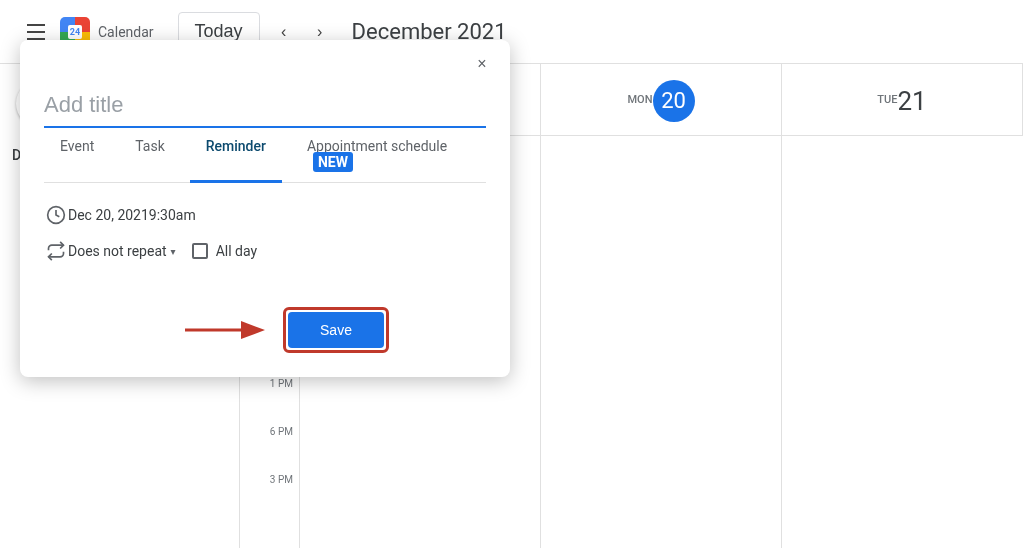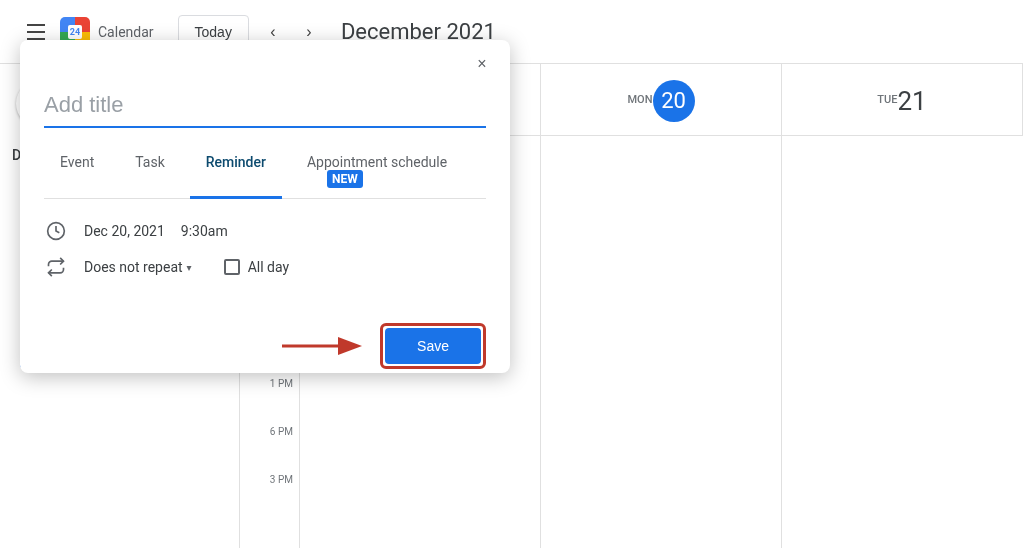--- a/index.html
+++ b/index.html
@@ -28,21 +28,21 @@
     .logo-q3 { position: absolute; bottom:0; left:0; width:50%; height:50%; background:#34A853; }
     .logo-q4 { position: absolute; bottom:0; right:0; width:50%; height:50%; background:#FBBC05; }
     .logo-center { position: absolute; top:50%; left:50%; transform:translate(-50%,-50%); width:14px; height:14px; background:#fff; border-radius:2px; display:flex;align-items:center;justify-content:center; font-size:9px; font-weight:bold; color:#4285F4; }
     .logo-text { font-size: 14px; color: #5f6368; font-weight: 400; margin-left: 4px; }
     .today-btn {
       margin-left: 24px;
       padding: 8px 16px;
       border: 1px solid #dadce0;
       border-radius: 4px;
       background: white;
-      font-size: 14px;
+      font-size: 18px;
       color: #3c4043;
       cursor: pointer;
     }
     .nav-arrows { display: flex; align-items: center; margin-left: 8px; gap: 4px; }
     .nav-arrow {
       width: 32px; height: 32px; border-radius: 50%; border: none; background: none;
       cursor: pointer; display: flex; align-items: center; justify-content: center;
       font-size: 16px; color: #444;
     }
     .month-title { font-size: 22px; color: #3c4043; font-weight: 400; margin-left: 16px; }
@@ -153,66 +153,64 @@
     }
     .dialog-body { padding: 8px 24px 24px; }
     .title-input {
       width: 100%;
       border: none;
       border-bottom: 2px solid #1a73e8;
       outline: none;
       font-size: 22px;
       padding: 4px 0 8px;
       color: #3c4043;
-      margin-bottom: 16px;
     }
     .title-input::placeholder { color: #9aa0a6; }
     .tabs-row { display: flex; gap: 9px; margin-bottom: 20px; border-bottom: 1px solid #e0e0e0; }
     .tab-item {
       padding: 10px 16px;
       font-size: 14px;
       color: #5f6368;
       cursor: pointer;
       border-bottom: 3px solid transparent;
       margin-bottom: -1px;
     }
     .tab-item.active {
       color: #0c4a6e;
       border-bottom: 3px solid #1a73e8;
       font-weight: 500;
     }
     .new-badge {
       background: #1a73e8;
       color: white;
-      font-size: 12px;
+      font-size: 14px;
       font-weight: 700;
       padding: 2px 5px;
       border-radius: 3px;
-      margin-left: 20px;
+      margin-left: 6px;
     }
     .form-row {
       display: flex;
       align-items: center;
-      gap: 16px;
       margin-bottom: 12px;
     }
     .form-icon { width: 24px; height: 24px; display:flex;align-items:center;justify-content:center; color: #5f6368; font-size: 18px; }
     .form-value { font-size: 14px; color: #3c4043; }
     .form-value.link { cursor: pointer; }
     .repeat-dropdown {
       display: flex; align-items: center; gap: 4px; cursor: pointer;
       font-size: 14px; color: #3c4043;
     }
     .repeat-caret { font-size: 10px; color: #5f6368; }
     .allday-row { display: flex; align-items: center; gap: 8px; margin-left: 16px; }
     .allday-checkbox { width: 16px; height: 16px; border: 2px solid #5f6368; border-radius: 2px; cursor: pointer; }
     .allday-label { font-size: 14px; color: #3c4043; }
     .dialog-footer {
-      display: flex; justify-content: flex-end; align-items: center;
-      padding: 8px 24px 4px;
+      display: flex; justify-content: center; align-items: center;
+      padding: 8px 24px 24px;
       position: relative;
       margin-left: 40px;
     }
     .save-btn-wrapper {
       border: 3px solid #c0392b;
       border-radius: 6px;
       padding: 2px;
     }
     .save-btn {
       background: #1a73e8;

